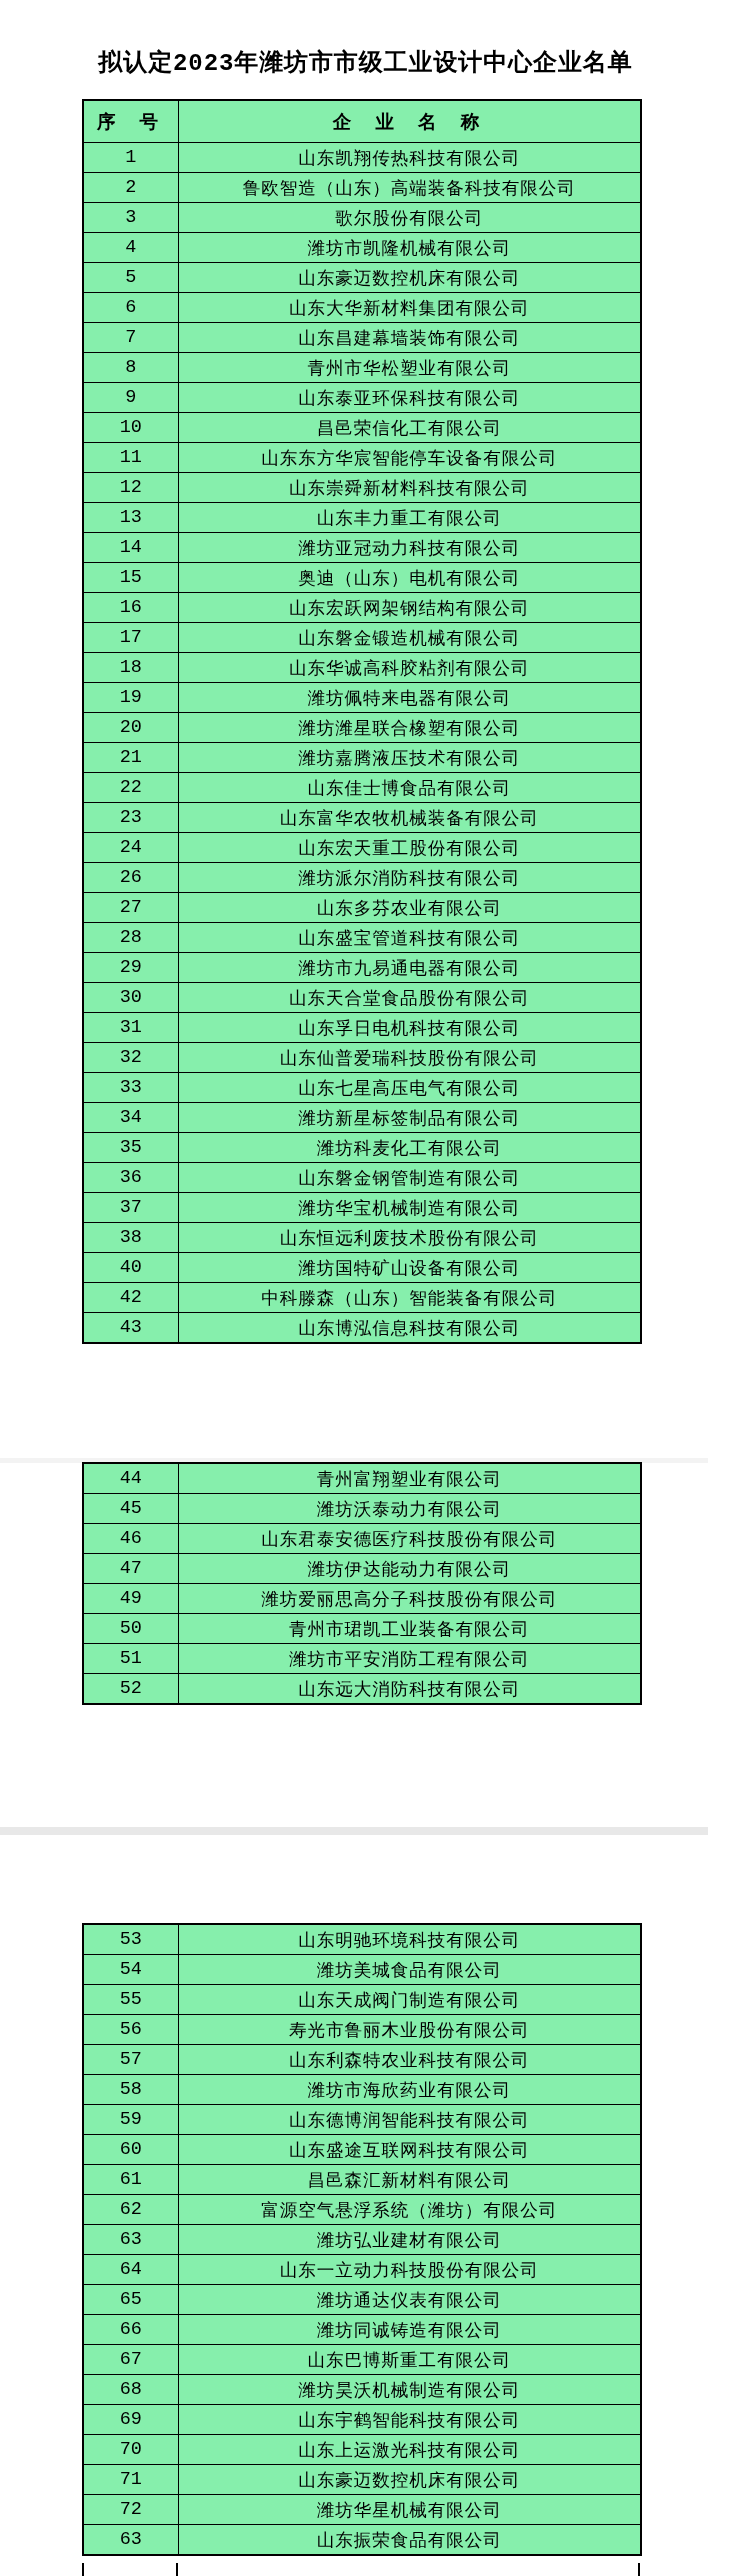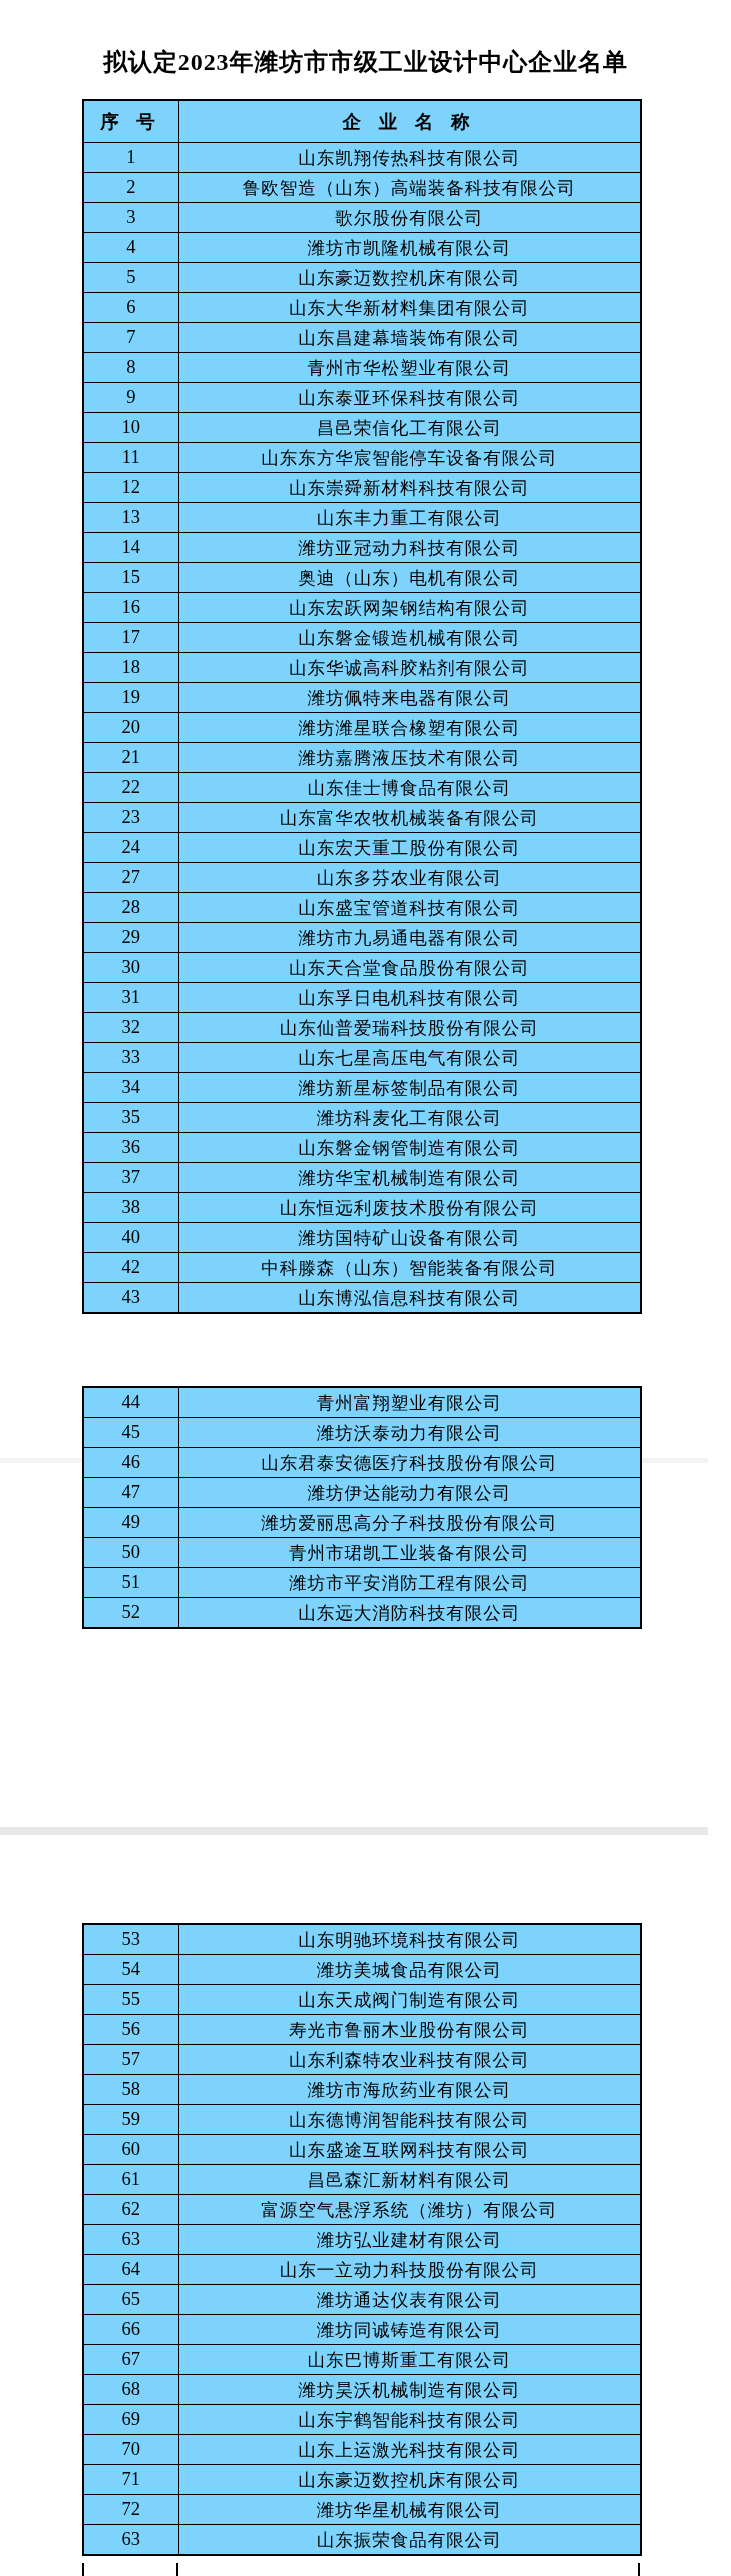--- a/index.html
+++ b/index.html
@@ -1,40 +1,40 @@
 <!DOCTYPE html>
 <html style="font-size:15px"><head>
 <meta charset="utf-8">
 <style>
   html,body { margin:0; padding:0; background:#fff; }
   #page {
     position:relative;
     width:708px; height:2576px;
     background:#ffffff;
-    font-family:Liberation Serif, serif;
+    font-family:Liberation Mono, monospace;
     color:#000;
     overflow:hidden;
   }
   .doc-title {
     position:absolute;
     top:46px; left:0; width:731px;
     text-align:center;
     font-size:24px;
     font-weight:bold;
     letter-spacing:0.9px;
     color:#000;
   }
   table.company-table {
     position:absolute;
     left:82px;
     width:558px;
     border-collapse:collapse;
     table-layout:fixed;
     border:2.8px solid #000;
-    background:#7dd3fc;
+    background:#86efac;
   }
   table.company-table td, table.company-table th {
     border:1.8px solid #000;
     text-align:center;
     vertical-align:middle;
     padding:0;
     overflow:hidden;
     white-space:nowrap;
   }
   col.c-idx { width:95px; }
@@ -59,21 +59,21 @@
     top:1458px; height:4.6px;
     background:#f3f3f3;
   }
   .page-break-band {
     position:absolute;
     left:0; width:731px;
     top:1827px; height:8.3px;
     background:#e8e8e8;
   }
   #seg-a { top:99px; }
-  #seg-b { top:1386px;padding-left:12px; }
+  #seg-b { top:1462px;padding-left:12px; }
   #seg-c { top:1923px; }
   .partial-row-stub {
     position:absolute;
     left:82px; top:2563px;
     width:558px; height:13px;
     border-left:2.8px solid #000;
     border-right:2.8px solid #000;
     box-sizing:border-box;
     background:#fff;
   }
@@ -193,20 +193,24 @@
         </tr>
         <tr>
           <td class="idx">23</td>
           <td class="name">山东富华农牧机械装备有限公司</td>
         </tr>
         <tr>
           <td class="idx">24</td>
           <td class="name">山东宏天重工股份有限公司</td>
         </tr>
         <tr>
+          <td class="idx">26</td>
+          <td class="name">潍坊派尔消防科技有限公司</td>
+        </tr>
+        <tr>
           <td class="idx">27</td>
           <td class="name">山东多芬农业有限公司</td>
         </tr>
         <tr>
           <td class="idx">28</td>
           <td class="name">山东盛宝管道科技有限公司</td>
         </tr>
         <tr>
           <td class="idx">29</td>
           <td class="name">潍坊市九易通电器有限公司</td>

